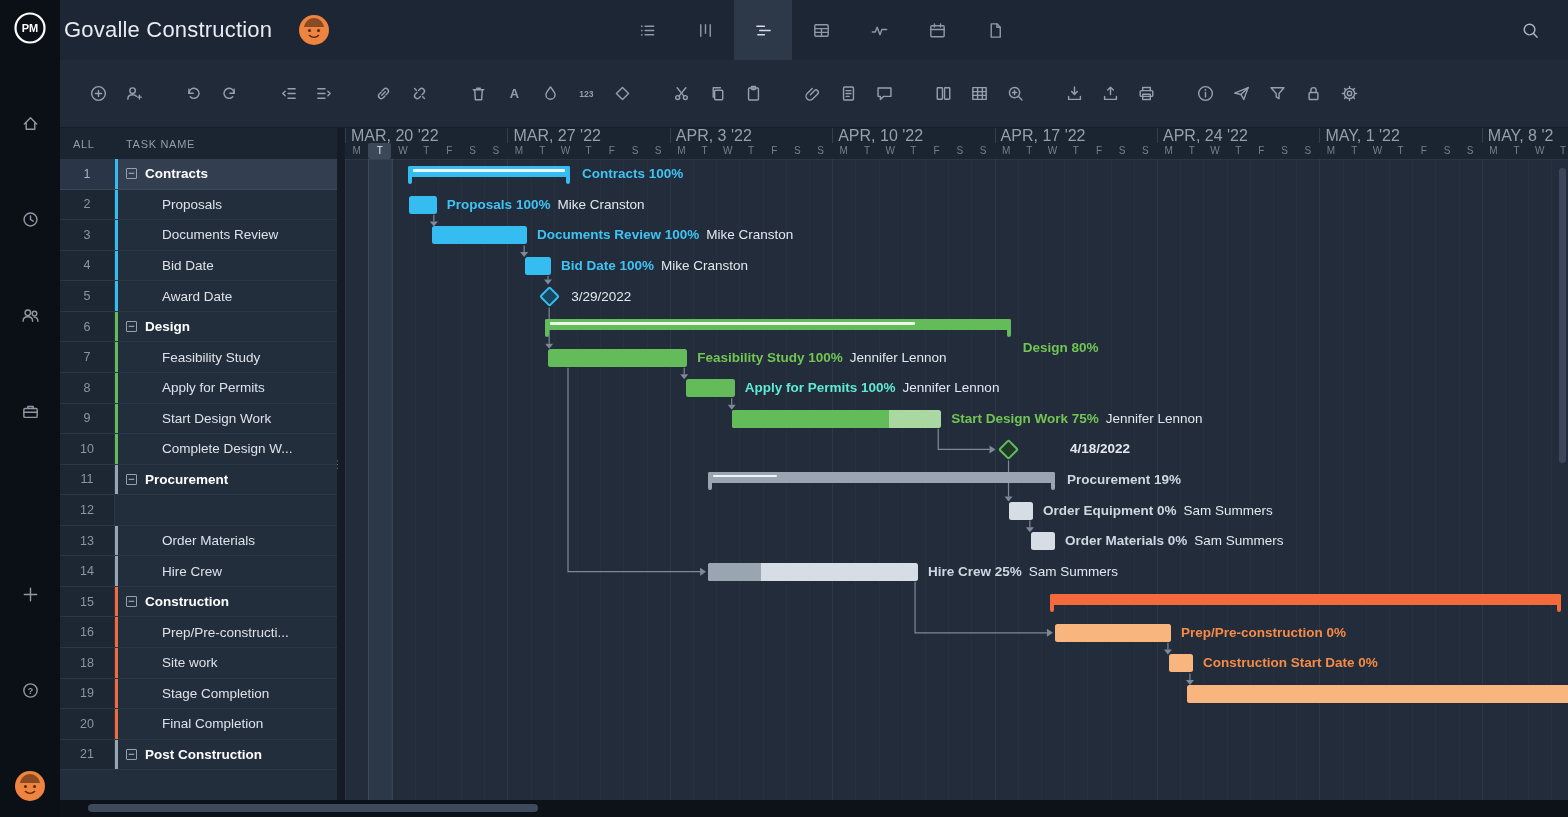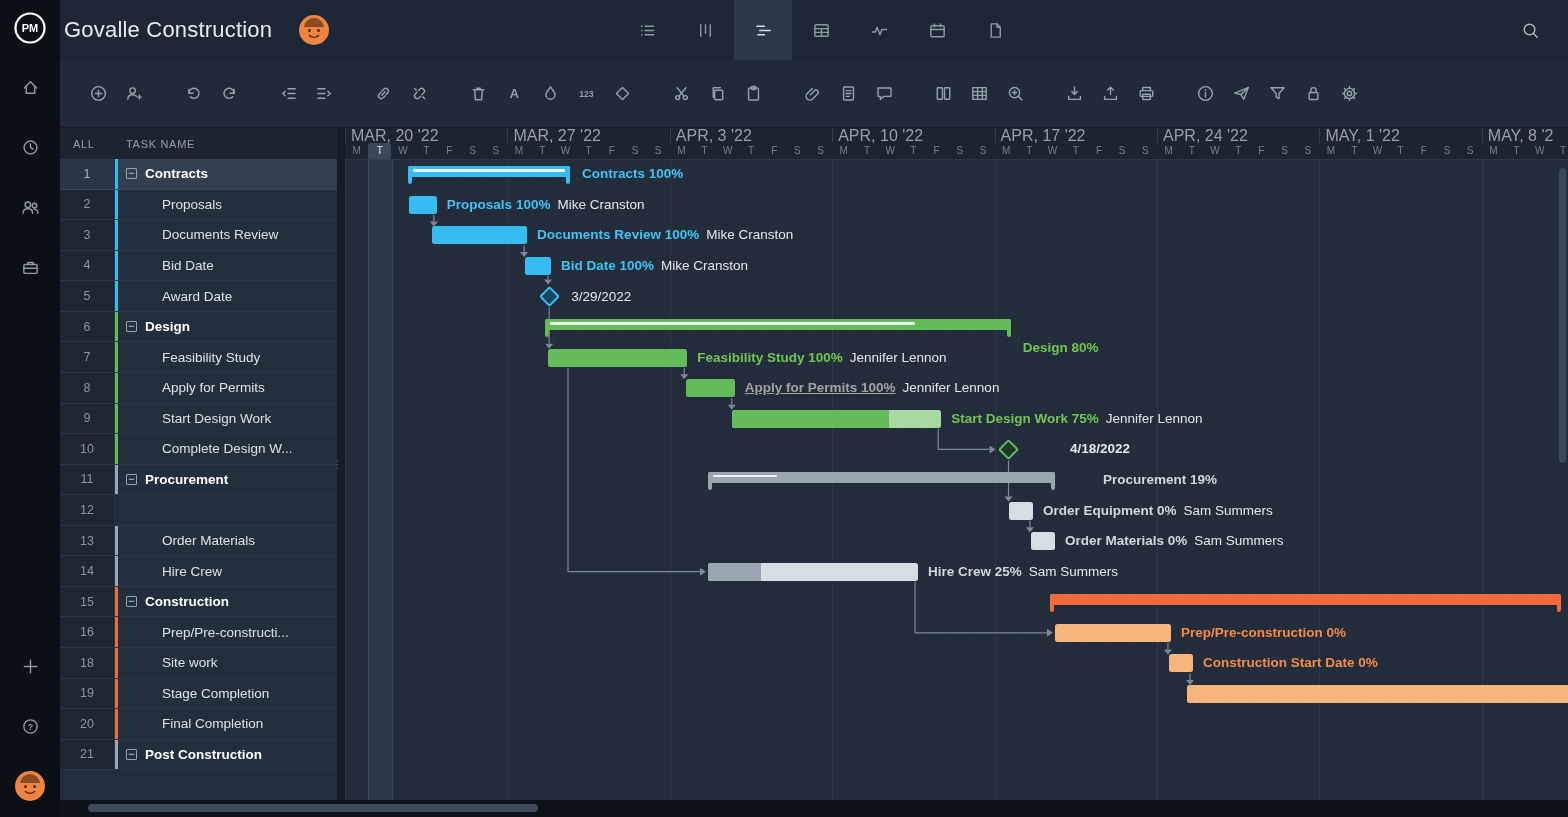--- a/index.html
+++ b/index.html
@@ -1,21 +1,21 @@
 <!DOCTYPE html>
 <html><head>
 <meta charset="utf-8">
 <style>
   html,body{margin:0;padding:0;width:1568px;height:817px;overflow:hidden;background:#10151d;
     font-family:"Liberation Sans",sans-serif;}
   .app{position:absolute;inset:0;width:1568px;height:817px;}
 
   
   .rail{position:absolute;left:0;top:0;width:60px;height:817px;background:#0b1016;z-index:30;
-    display:flex;flex-direction:column;align-items:center;padding-top:10px;box-sizing:border-box;}
+    display:flex;flex-direction:column;align-items:center;padding-top:10px;box-sizing:border-box;gap:36px;}
   .rail-logo{width:36px;height:36px;margin-bottom:22px;}
   .rail-btn{width:38px;height:38px;margin-bottom:22px;display:flex;align-items:center;justify-content:center;
     color:#8e99a6;background:none;border:none;padding:0;cursor:pointer;}
   .rail-btn.push{margin-top:auto;}
   .rail-btn:last-child{margin-bottom:12px;}
   .ric{display:flex;align-items:center;justify-content:center;}
 
   
   .topbar{position:absolute;left:60px;top:0;right:0;height:60px;background:#1d2634;display:flex;align-items:center;z-index:20;}
   .ptitle{margin-left:4px;font-size:22px;color:#e8ecf1;letter-spacing:.2px;white-space:nowrap;}
@@ -803,31 +803,31 @@
           <div class="blabel" style="left: 216.016px; top: 97.995px;"><b style="color: rgb(63, 195, 244);">Bid Date 100%</b><span class="asg" style="color: rgb(227, 232, 238);">Mike Cranston</span></div>
           <div class="mile" style="left: 196.66px; top: 130.065px; border: 2.5px solid rgb(53, 189, 242); background: rgb(22, 69, 94);"></div>
           <div class="blabel" style="left: 226.16px; top: 128.565px; color: rgb(227, 232, 238);">3/29/2022</div>
           <div class="sum" style="left: 199.52px; top: 160.135px; width: 466.32px; background: rgb(99, 187, 90);">
             <div class="sumline" style="width: 365.056px;"></div>
           </div>
           <div class="blabel" style="left: 677.84px; top: 159.135px; margin-top: 21px;"><b style="color: rgb(114, 197, 83);">Design 80%</b></div>
           <div class="bar" style="left: 203px; top: 189.705px; width: 139.2px; background: rgb(99, 187, 90);"></div>
           <div class="blabel" style="left: 352.2px; top: 189.705px;"><b style="color: rgb(114, 197, 83);">Feasibility Study 100%</b><span class="asg" style="color: rgb(227, 232, 238);">Jennifer Lennon</span></div>
           <div class="bar" style="left: 341.04px; top: 220.275px; width: 48.72px; background: rgb(99, 187, 90);"></div>
-          <div class="blabel" style="left: 399.76px; top: 220.275px;"><b style="color: #a3a3a3; text-decoration: underline;">Apply for Permits 100%</b><span class="asg" style="color: rgb(227, 232, 238);">Jennifer Lennon</span></div>
+          <div class="blabel" style="left: 399.76px; top: 220.275px;"><b style="color: #5eead4;">Apply for Permits 100%</b><span class="asg" style="color: rgb(227, 232, 238);">Jennifer Lennon</span></div>
           <div class="bar" style="left: 387.44px; top: 250.845px; width: 208.8px; background: rgb(169, 217, 160);">
             <div class="bar-in" style="width: 75%; background: rgb(99, 187, 90);"></div>
           </div>
           <div class="blabel" style="left: 606.24px; top: 250.845px;"><b style="color: rgb(114, 197, 83);">Start Design Work 75%</b><span class="asg" style="color: rgb(227, 232, 238);">Jennifer Lennon</span></div>
           <div class="mile" style="left: 656.02px; top: 282.915px; border: 2.5px solid rgb(99, 187, 90); background: rgb(30, 58, 36);"></div>
           <div class="blabel" style="left: 725px; top: 281.415px; color: rgb(227, 232, 238); font-weight: bold;">4/18/2022</div>
           <div class="sum" style="left: 363.08px; top: 312.985px; width: 346.84px; background: rgb(154, 165, 178);">
             <div class="sumline" style="width: 63.9996px;"></div>
           </div>
-          <div class="blabel" style="left: 721.92px; top: 311.985px;"><b style="color: rgb(207, 215, 223); margin-left: 36px;">Procurement 19%</b></div>
+          <div class="blabel" style="left: 721.92px; top: 311.985px;"><b style="color: rgb(207, 215, 223);">Procurement 19%</b></div>
           <div class="bar" style="left: 663.52px; top: 342.555px; width: 24.36px; background: rgb(215, 221, 228);"></div>
           <div class="blabel" style="left: 697.88px; top: 342.555px;"><b style="color: rgb(207, 215, 223);">Order Equipment 0%</b><span class="asg" style="color: rgb(227, 232, 238);">Sam Summers</span></div>
           <div class="bar" style="left: 685.56px; top: 373.125px; width: 24.36px; background: rgb(215, 221, 228);"></div>
           <div class="blabel" style="left: 719.92px; top: 373.125px;"><b style="color: rgb(207, 215, 223);">Order Materials 0%</b><span class="asg" style="color: rgb(227, 232, 238);">Sam Summers</span></div>
           <div class="bar" style="left: 363.08px; top: 403.695px; width: 209.96px; background: rgb(215, 221, 228);">
             <div class="bar-in" style="width: 25%; background: rgb(154, 165, 178);"></div>
           </div>
           <div class="blabel" style="left: 583.04px; top: 403.695px;"><b style="color: rgb(207, 215, 223);">Hire Crew 25%</b><span class="asg" style="color: rgb(227, 232, 238);">Sam Summers</span></div>
           <div class="sum" style="left: 705.28px; top: 435.265px; width: 510.4px; background: rgb(244, 106, 61);"></div>
           <div class="bar" style="left: 709.92px; top: 464.835px; width: 116px; background: rgb(249, 181, 126);"></div>

